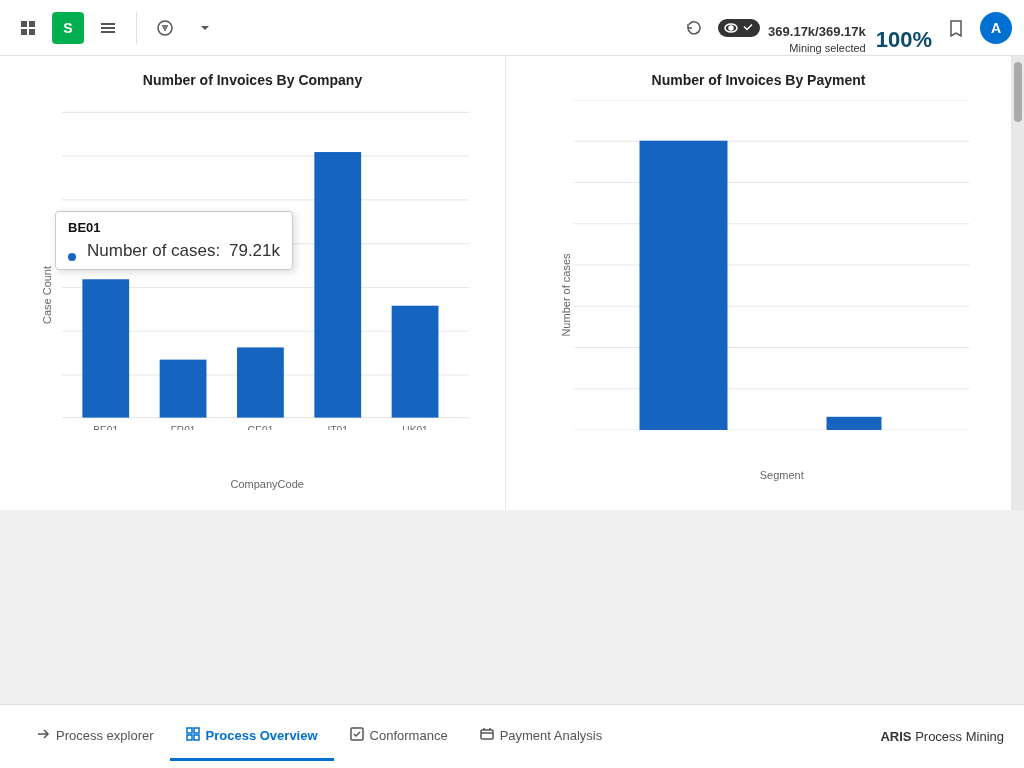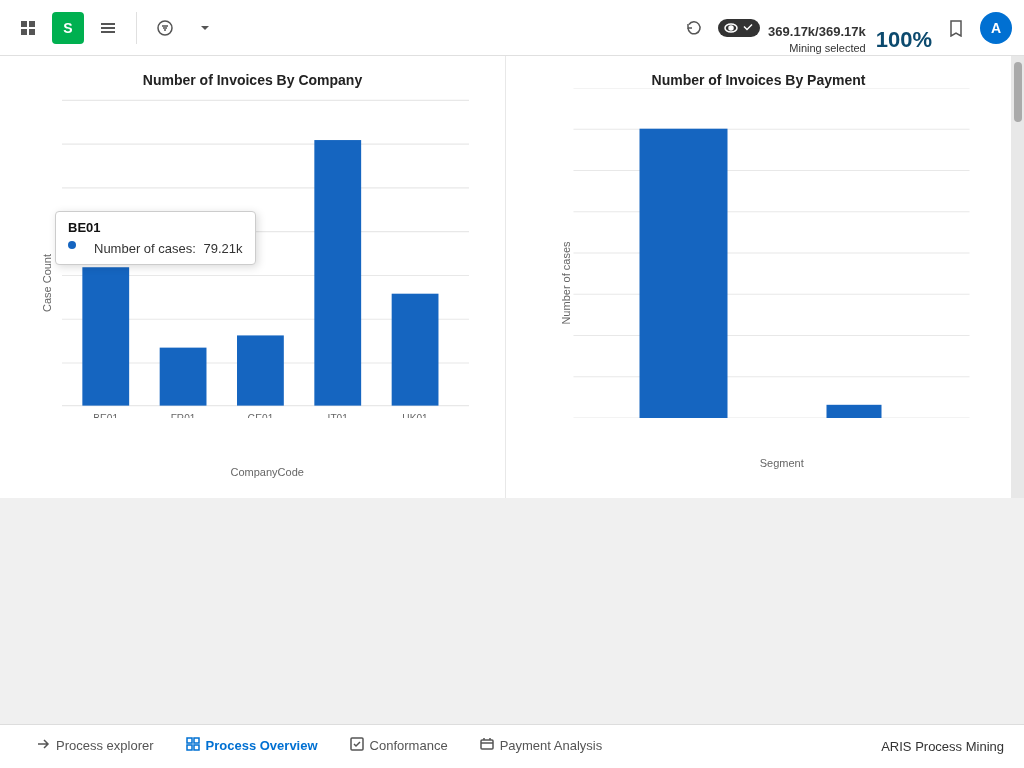--- a/index.html
+++ b/index.html
@@ -112,21 +112,21 @@
     }
     .chart-panel:last-child {
       border-right: none;
     }
 
     .chart-title {
       text-align: center;
       font-size: 14px;
       font-weight: 600;
       color: #222;
-      margin-bottom: 0;
+      margin-bottom: 12px;
     }
 
     
     .tooltip {
       position: absolute;
       top: 155px;
       left: 55px;
       background: white;
       border: 1px solid #ccc;
       border-radius: 4px;
@@ -137,23 +137,23 @@
       min-width: 160px;
     }
     .tooltip-title {
       font-weight: 700;
       font-size: 13px;
       margin-bottom: 6px;
       color: #111;
     }
     .tooltip-item {
       display: flex;
-      align-items: flex-start;
-      gap: 18px;
-      font-size: 13px;
+      align-items: flex-end;
+      gap: 11px;
+      font-size: 17px;
       color: #333;
     }
     .tooltip-dot {
       width: 8px;
       height: 8px;
       border-radius: 50%;
       background: #1565c0;
       flex-shrink: 0;
     }
 
@@ -170,21 +170,21 @@
       width: 8px;
       height: 60px;
       background: #aaa;
       border-radius: 4px;
       margin-top: 4px;
     }
 
     
     .bottom-nav {
       background: #ffffff;
-      height: 44px;
+      height: 64px;
       border-top: 1px solid #ddd;
       display: flex;
       align-items: center;
       padding: 0 20px;
       gap: 0;
     }
     .nav-item {
       display: flex;
       align-items: center;
       gap: 6px;
@@ -205,21 +205,21 @@
       font-size: 14px;
       color: inherit;
     }
     .nav-spacer { flex: 1; }
     .aris-brand {
       font-size: 13px;
       color: #333;
       font-weight: 400;
     }
     .aris-brand strong {
-      font-weight: 400;
+      font-weight: 700;
     }
 
     
     .grid-line {
       stroke: #e8e8e8;
       stroke-width: 1;
     }
     .axis-text {
       font-size: 10px;
       fill: #666;

